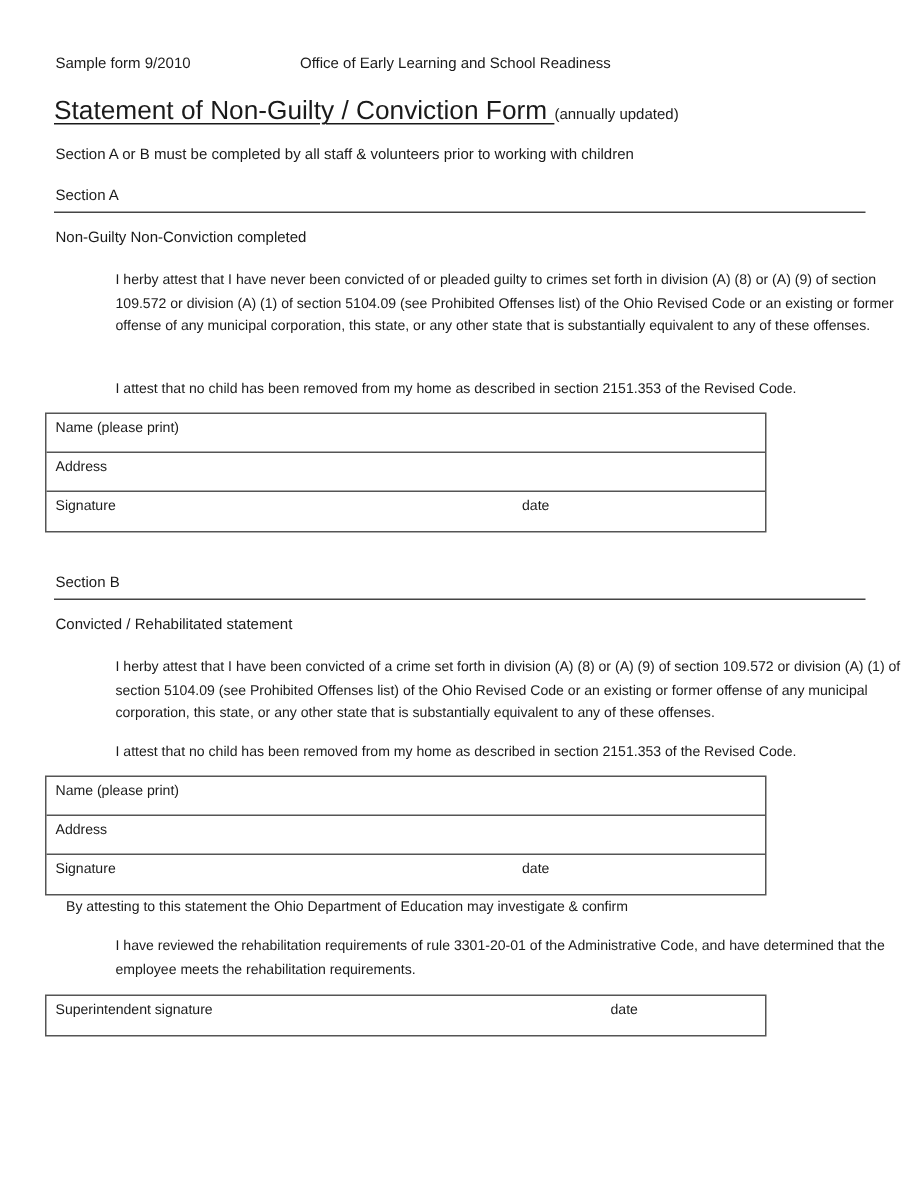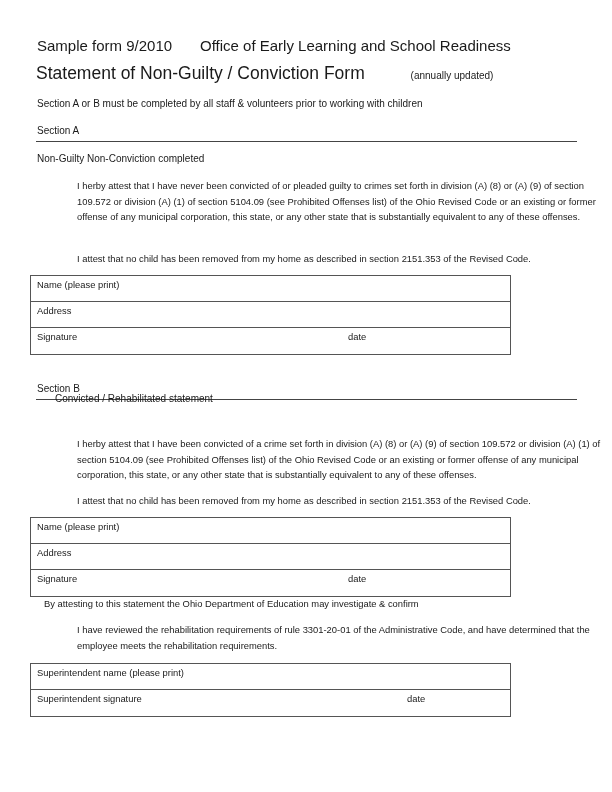--- a/index.html
+++ b/index.html
@@ -1,25 +1,25 @@
 <!DOCTYPE html>
 <html><head>
 <meta charset="utf-8">
 <style>
   html, body { margin: 0; padding: 0; background: #ffffff; }
   body { width: 612px; height: 792px; position: relative; overflow: hidden;
          font-family: "Liberation Sans", sans-serif; color: #1a1a1a; }
   .abs { position: absolute; white-space: nowrap; }
-  .small { font-size: 15px; }
+  .small { font-size: 10px; }
   .body { font-size: 9.4px; line-height: 15.5px; }
   .header-left { left: 37px; top: 37px; }
   .header-right { left: 200px; top: 37px; }
   .title { left: 36px; top: 63px; font-size: 17.5px; }
-  .title .main { text-decoration-thickness: 1px; text-underline-offset: 3px; }
-  .title .sub { font-size: 10px; margin-left: 41px; }
+  .title .main { text-decoration: underline; text-decoration-thickness: 1px; text-underline-offset: 3px; }
+  .title .sub { font-size: 10px; }
   .intro { left: 37px; top: 98px; font-size: 10px; }
   .sec-label { left: 37px; font-size: 10px; }
   .sec-rule { position: absolute; left: 36px; width: 541px; height: 0; border-top: 1px solid #444; }
   .subhead { left: 37px; font-size: 10px; }
   .para { position: absolute; left: 37px; width: 540px; white-space: normal; margin-left: 40px; }
   .ftable { position: absolute; left: 30px; width: 481px; border: 1px solid #555; box-sizing: border-box; }
   .frow { position: relative; height: 26px; box-sizing: border-box; border-bottom: 1px solid #555; }
   .frow:last-child { border-bottom: none; }
   .frow .lbl { position: absolute; left: 6px; top: 3px; font-size: 9.4px; }
   .frow .date { position: absolute; top: 3px; font-size: 9.4px; }
@@ -51,21 +51,21 @@
     <span class="lbl">Address</span>
   </div>
   <div class="frow">
     <span class="lbl">Signature</span>
     <span class="date" style="left:317px;">date</span>
   </div>
 </div>
 
 <div class="abs sec-label" style="top:383px;">Section B</div>
 <div class="sec-rule" style="top:399px;"></div>
-<div class="abs subhead" style="top:393px;margin-left:18px;">Convicted / Rehabilitated statement</div>
+<div class="abs subhead" style="top:411px;">Convicted / Rehabilitated statement</div>
 <div class="para body" style="top:436px;">I herby attest that I have been convicted of a crime set forth in division (A) (8) or (A) (9) of section 109.572 or division (A) (1) of section 5104.09 (see Prohibited Offenses list) of the Ohio Revised Code or an existing or former offense of any municipal corporation, this state, or any other state that is substantially equivalent to any of these offenses.</div>
 <div class="para body" style="top:493px;">I attest that no child has been removed from my home as described in section 2151.353 of the Revised Code.</div>
 
 <div class="ftable" style="top:517px;">
   <div class="frow">
     <span class="lbl">Name (please print)</span>
   </div>
   <div class="frow">
     <span class="lbl">Address</span>
   </div>
@@ -73,19 +73,16 @@
     <span class="lbl">Signature</span>
     <span class="date" style="left:317px;">date</span>
   </div>
 </div>
 
 <div class="abs note" style="top:598px;">By attesting to this statement the Ohio Department of Education may investigate &amp; confirm</div>
 <div class="para body" style="top:622px;">I have reviewed the rehabilitation requirements of rule 3301-20-01 of the Administrative Code, and have determined that the employee meets the rehabilitation requirements.</div>
 
 <div class="ftable" style="top:663px;">
   <div class="frow">
-    <span class="lbl">Superintendent name (please print)</span>
-  </div>
-  <div class="frow">
     <span class="lbl">Superintendent signature</span>
     <span class="date" style="left:376px;">date</span>
   </div>
 </div>
 
 </body></html>

